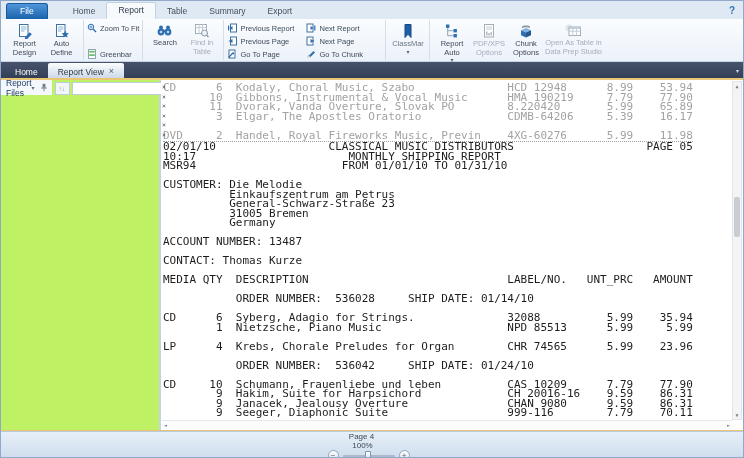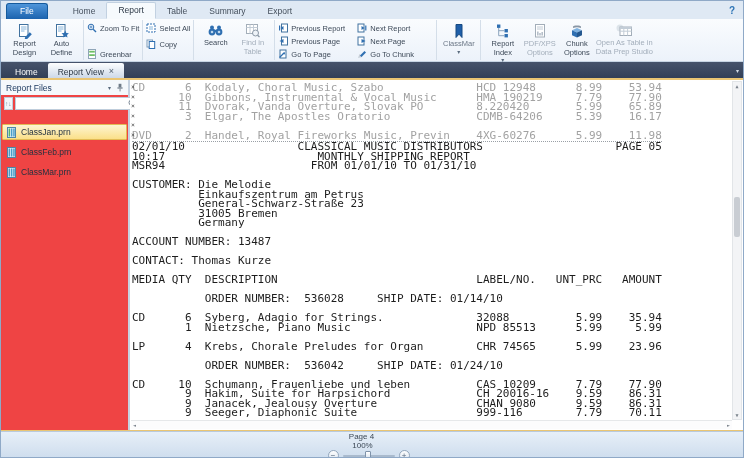--- a/index.html
+++ b/index.html
@@ -31,21 +31,21 @@
 
   
   .docbar { position:absolute; top:61px; left:0; right:0; height:16px; background:linear-gradient(#46536b,#323f57); display:flex; align-items:stretch; padding:1px 4px 0; }
   .dtab { font-size:8.5px; color:#fff; padding:2px 10px 0; display:flex; align-items:center; gap:5px; }
   .dtab.active { background:linear-gradient(#fdfeff,#cdd9e8); color:#2b3744; border-radius:2px 2px 0 0; }
   .dtab .close { color:#51606f; font-size:9px; line-height:1; }
   .docbar .overflow { margin-left:auto; color:#cfd8e4; font-size:6px; align-self:center; }
 
   
   .content { position:absolute; top:77px; left:0; right:0; bottom:25px; border-top:2px solid #eac573; border-bottom:2px solid #eac573; background:#fff; display:flex; }
-  .sidebar { width:129px; border-right:2px solid #c6d2e0; display:flex; flex-direction:column; background:#ef4444; }
+  .sidebar { width:160px; border-right:2px solid #c6d2e0; display:flex; flex-direction:row; background:#bef264; }
   .sb-header { height:15px; display:flex; align-items:center; padding:0 4px 0 5px; font-size:8.5px; color:#1d3a60; background:#f4f8fc; }
   .sb-header .tools { margin-left:auto; display:flex; gap:5px; align-items:center; color:#5a6b7e; }
   .sb-search { height:16px; display:flex; align-items:center; gap:2px; padding:1px 3px; }
   .sort-btn { width:15px; height:13px; border:1px solid #bfcddb; background:#f2f6fa; font-size:6.5px; color:#8495a7; display:flex; align-items:center; justify-content:center; }
   .search-box { flex:1; height:13px; border:1px solid #bfcddb; background:#fff; display:flex; align-items:center; padding:0 2px; }
   .search-box input { flex:1; border:none; outline:none; font-size:8px; min-width:0; }
   .sb-list { flex:1; padding-top:9px; }
   .sb-item { height:16px; display:flex; align-items:center; gap:5px; padding:0 4px; margin:4px 1px; font-size:8.5px; color:#23313f; border:1px solid transparent; }
   .sb-item.selected { background:linear-gradient(#fdf4d2,#fbe089); border:1px solid #e2bb55; border-radius:1px; }
 
@@ -132,42 +132,20 @@
                 <rect x="1.5" y=".5" width="7" height="9" fill="#fff" stroke="#8fa5b8"></rect>
                 <rect x="2.2" y="1.8" width="5.6" height="1.8" fill="#6fbf66"></rect>
                 <rect x="2.2" y="5.2" width="5.6" height="1.8" fill="#6fbf66"></rect>
               </svg>
             </span>
           <span>Greenbar</span>
         </div>
       </div>
     </div>
 
-    <div class="rgroup">
-      <div class="rcol" style="justify-content:flex-start; gap:4px;">
-        <div class="rbtn-sm">
-          <span>
-              <svg width="10" height="10" viewBox="0 0 10 10">
-                <rect x="1" y="1" width="8" height="8" fill="#fff" stroke="#2f6fb1" stroke-dasharray="2 1"></rect>
-                <path d="M3 4h4M3 6h4" stroke="#86b4da"></path>
-              </svg>
-            </span>
-          <span>Select All</span>
-        </div>
-        <div class="rbtn-sm">
-          <span>
-              <svg width="10" height="10" viewBox="0 0 10 10">
-                <rect x="1" y="1" width="5.5" height="7" fill="#fff" stroke="#7c9cba"></rect>
-                <rect x="3.2" y="2.5" width="5.5" height="7" fill="#fff" stroke="#2f6fb1"></rect>
-              </svg>
-            </span>
-          <span>Copy</span>
-        </div>
-      </div>
-    </div>
 
     <div class="rgroup">
       <div class="rbtn-lg">
         <span>
             <svg width="17" height="15" viewBox="0 0 17 15">
               <circle cx="5" cy="9" r="3.4" fill="#2f6fb1"></circle>
               <circle cx="12" cy="9" r="3.4" fill="#2f6fb1"></circle>
               <rect x="6.7" y="6.8" width="3.6" height="2.4" fill="#2f6fb1"></rect>
               <rect x="3" y="2.5" width="4" height="4" rx="2" fill="#2f6fb1"></rect>
               <rect x="10" y="2.5" width="4" height="4" rx="2" fill="#2f6fb1"></rect>
@@ -269,21 +247,21 @@
     <div class="rgroup" style="border-right:none;">
       <div class="rbtn-lg">
         <span>
             <svg width="16" height="16" viewBox="0 0 16 16">
               <rect x="2" y="1.5" width="3.4" height="3.4" fill="#2f6fb1"></rect>
               <rect x="9.5" y="6" width="3.4" height="3.4" fill="#2f6fb1"></rect>
               <rect x="9.5" y="11" width="3.4" height="3.4" fill="#2f6fb1"></rect>
               <path d="M3.7 5 v7.7 h5.8 M3.7 7.7 h5.8" stroke="#8aa3bd" fill="none"></path>
             </svg>
           </span>
-        <span>Report Index</span>
+        <span>Report Auto</span>
         <span class="chev">▾</span>
       </div>
       <div class="rbtn-lg disabled">
         <span>
             <svg width="16" height="16" viewBox="0 0 16 16">
               <rect x="3.5" y="1.5" width="9" height="12.5" fill="#fff" stroke="#a3aeb9"></rect>
               <path d="M5 4h6M5 6h6" stroke="#c2ccd6"></path>
               <rect x="5" y="8.5" width="1.6" height="4" fill="#b5bfca"></rect>
               <rect x="7.2" y="10" width="1.6" height="2.5" fill="#b5bfca"></rect>
               <rect x="9.4" y="9" width="1.6" height="3.5" fill="#b5bfca"></rect>

